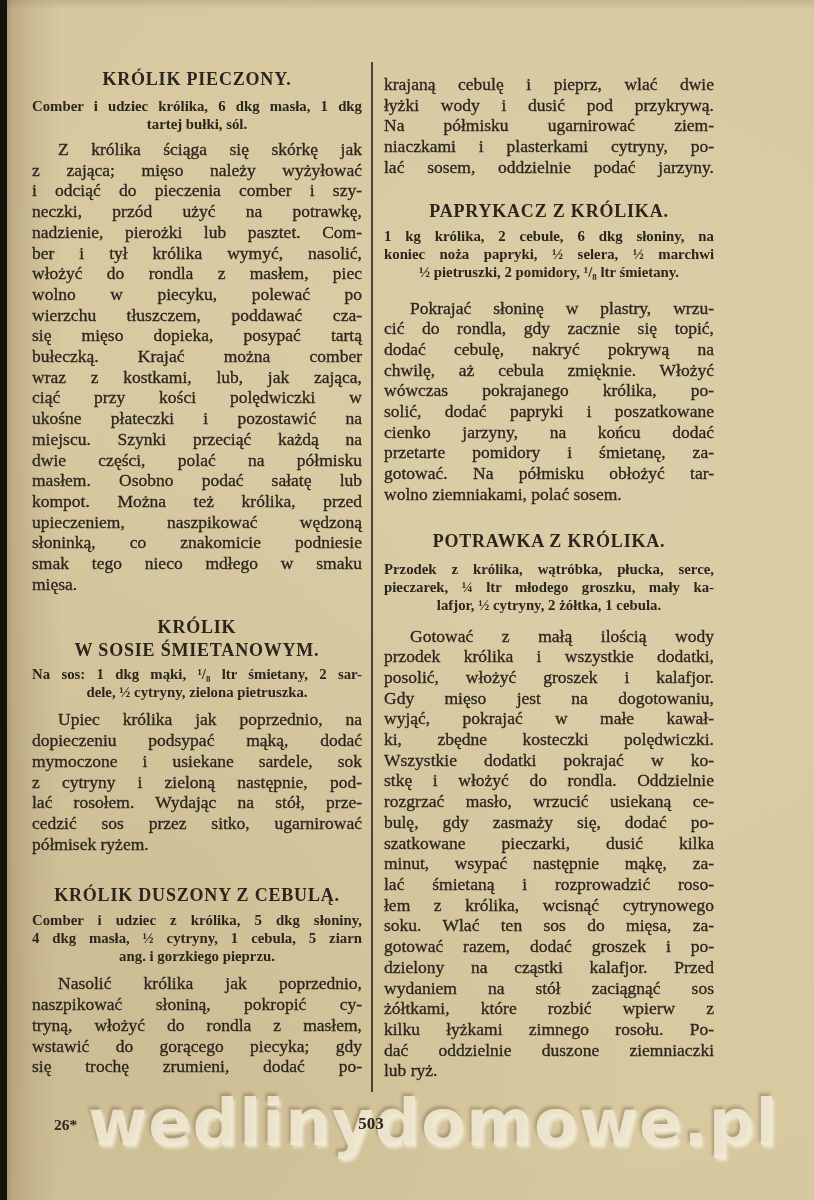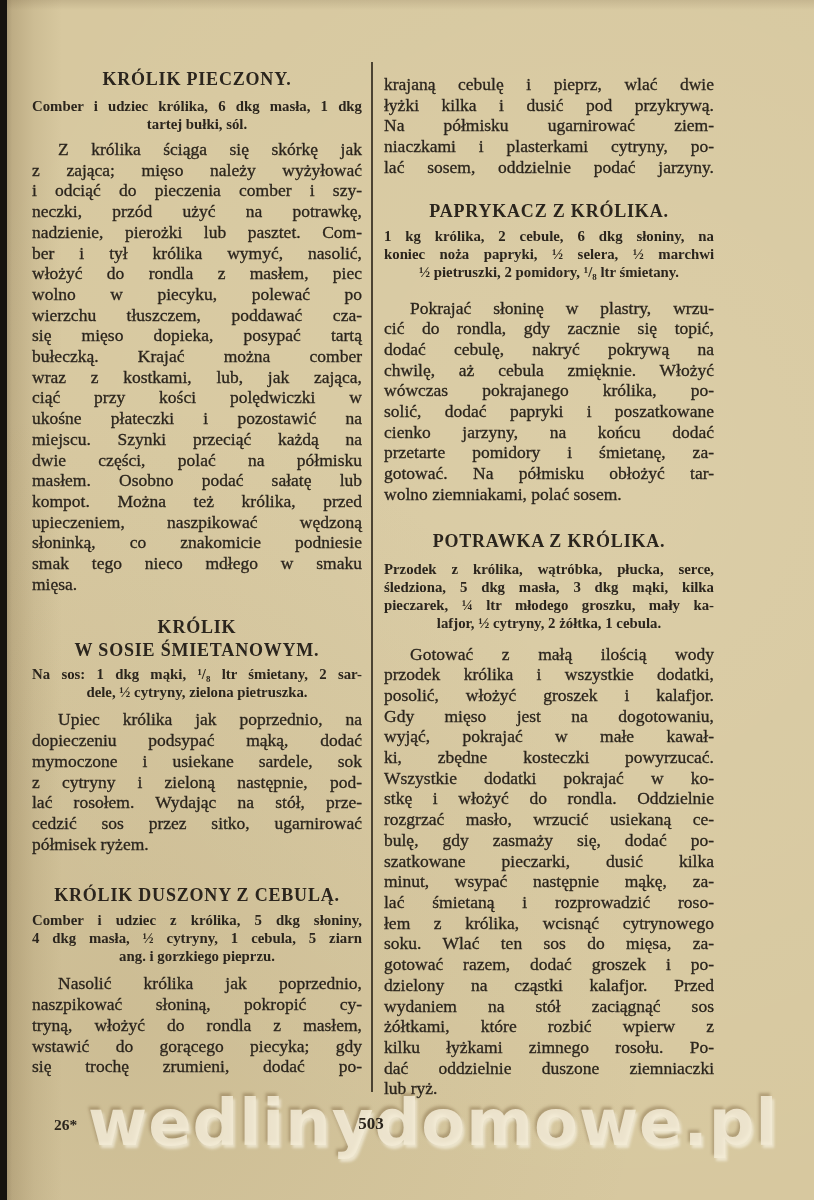--- a/index.html
+++ b/index.html
@@ -129,21 +129,21 @@
     <div class="bl">wstawić do gorącego piecyka; gdy</div>
     <div class="bl">się trochę zrumieni, dodać po-</div>
   </div>
 
 </div>
 
 <div class="col right">
 
   <div class="mt10">
     <div class="bl">krajaną cebulę i pieprz, wlać dwie</div>
-    <div class="bl">łyżki kilka i dusić pod przykrywą.</div>
+    <div class="bl">łyżki wody i dusić pod przykrywą.</div>
     <div class="bl">Na półmisku ugarnirować ziem-</div>
     <div class="bl">niaczkami i plasterkami cytryny, po-</div>
     <div class="bl">lać sosem, oddzielnie podać jarzyny.</div>
   </div>
 
   <div class="mt22">
     <div class="h">PAPRYKACZ Z KRÓLIKA.</div>
   </div>
   <div class="mt4">
     <div class="ing">1 kg królika, 2 cebule, 6 dkg słoniny, na</div>
@@ -161,31 +161,30 @@
     <div class="bl">przetarte pomidory i śmietanę, za-</div>
     <div class="bl">gotować. Na półmisku obłożyć tar-</div>
     <div class="bl end">wolno ziemniakami, polać sosem.</div>
   </div>
 
   <div class="mt25">
     <div class="h">POTRAWKA Z KRÓLIKA.</div>
   </div>
   <div class="mt7">
     <div class="ing">Przodek z królika, wątróbka, płucka, serce,</div>
-    <div class="ing">śledziona, 5 dkg masła, 3 dkg mąki, kilka</div>
     <div class="ing">pieczarek, ¼ ltr młodego groszku, mały ka-</div>
     <div class="ing c">lafjor, ½ cytryny, 2 żółtka, 1 cebula.</div>
   </div>
   <div class="mt12">
     <div class="bl in">Gotować z małą ilością wody</div>
     <div class="bl">przodek królika i wszystkie dodatki,</div>
     <div class="bl">posolić, włożyć groszek i kalafjor.</div>
     <div class="bl">Gdy mięso jest na dogotowaniu,</div>
     <div class="bl">wyjąć, pokrajać w małe kawał-</div>
-    <div class="bl">ki, zbędne kosteczki powyrzucać.</div>
+    <div class="bl">ki, zbędne kosteczki polędwiczki.</div>
     <div class="bl">Wszystkie dodatki pokrajać w ko-</div>
     <div class="bl">stkę i włożyć do rondla. Oddzielnie</div>
     <div class="bl">rozgrzać masło, wrzucić usiekaną ce-</div>
     <div class="bl">bulę, gdy zasmaży się, dodać po-</div>
     <div class="bl">szatkowane pieczarki, dusić kilka</div>
     <div class="bl">minut, wsypać następnie mąkę, za-</div>
     <div class="bl">lać śmietaną i rozprowadzić roso-</div>
     <div class="bl">łem z królika, wcisnąć cytrynowego</div>
     <div class="bl">soku. Wlać ten sos do mięsa, za-</div>
     <div class="bl">gotować razem, dodać groszek i po-</div>

